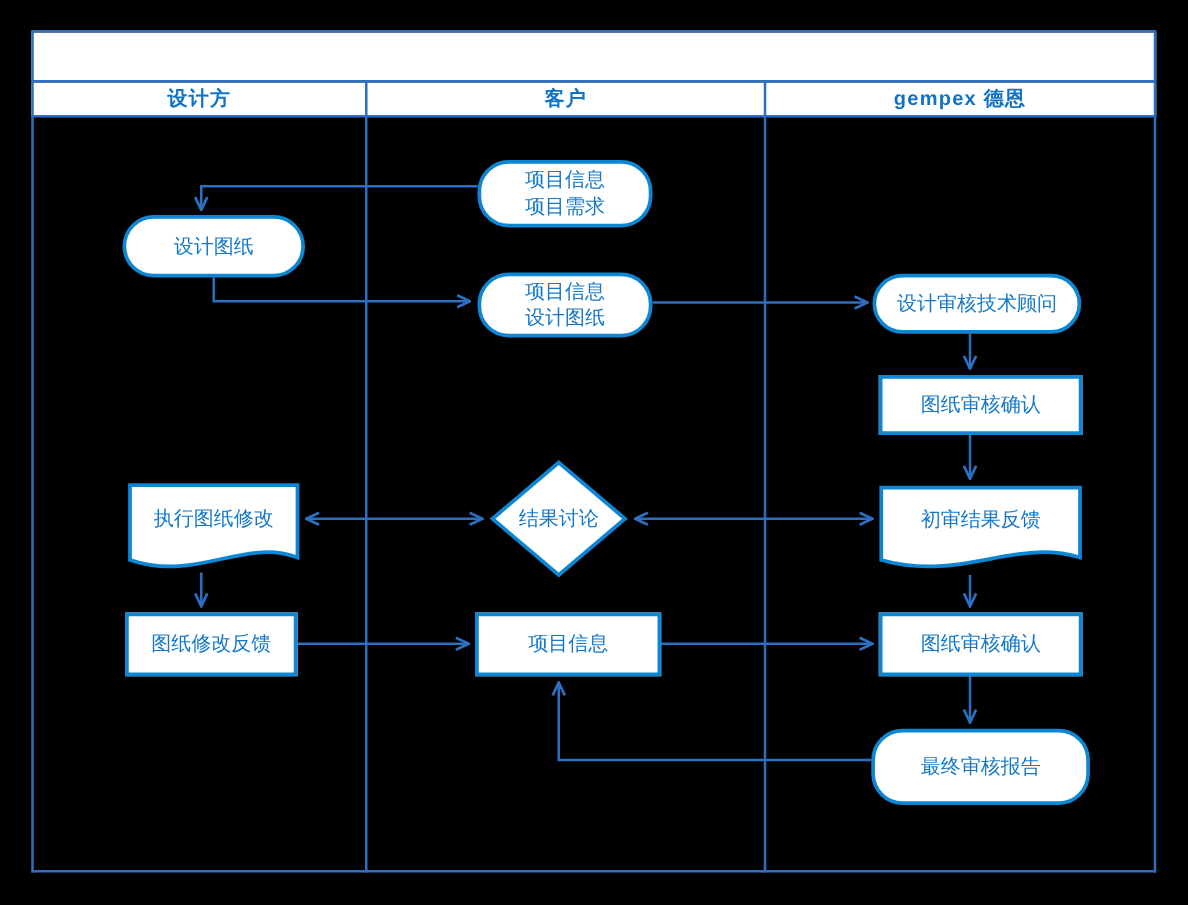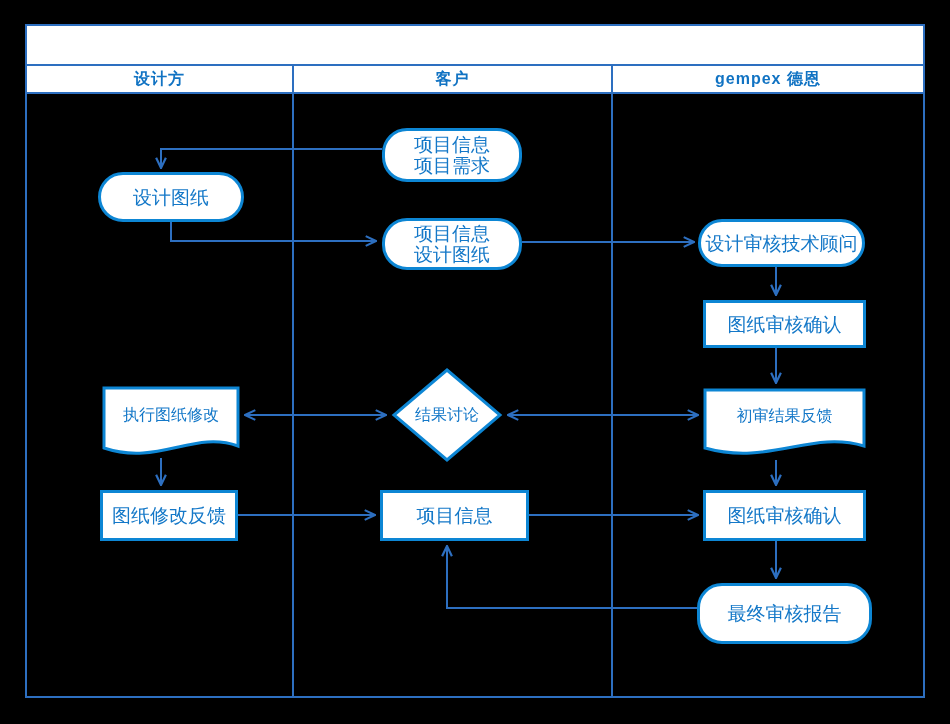--- a/index.html
+++ b/index.html
@@ -7,21 +7,21 @@
        font-family:"Liberation Sans","DejaVu Sans",sans-serif;}
   .abs{position:absolute;box-sizing:border-box;}
   
   .fill-white{background:#ffffff;}
   .tline{background:#2d6fc0;}
   .header-cell{display:flex;align-items:center;justify-content:center;
                color:#1173c3;font-weight:bold;font-size:16px;letter-spacing:1px;}
   
   .shape{background:#ffffff;border:3px solid #0d86d4;color:#1478c8;
          display:flex;flex-direction:column;align-items:center;justify-content:center;
-         font-size:19px;line-height:21px;text-align:center;z-index:3;}
+         font-size:16px;line-height:21px;text-align:center;z-index:3;}
   .stadium{border-radius:25px;}
   .rect{border-radius:0;}
   .svgshape{z-index:3;}
   .svgshape svg{position:absolute;left:0;top:0;overflow:visible;display:block;}
   .svgshape .lbl{position:absolute;left:0;right:0;display:flex;align-items:center;
                  justify-content:center;color:#1478c8;font-size:16px;text-align:center;}
   .edges{position:absolute;left:0;top:0;z-index:2;}
   .edges path{stroke:#2d6fc0;stroke-width:2;fill:none;}
 </style>
 </head>

